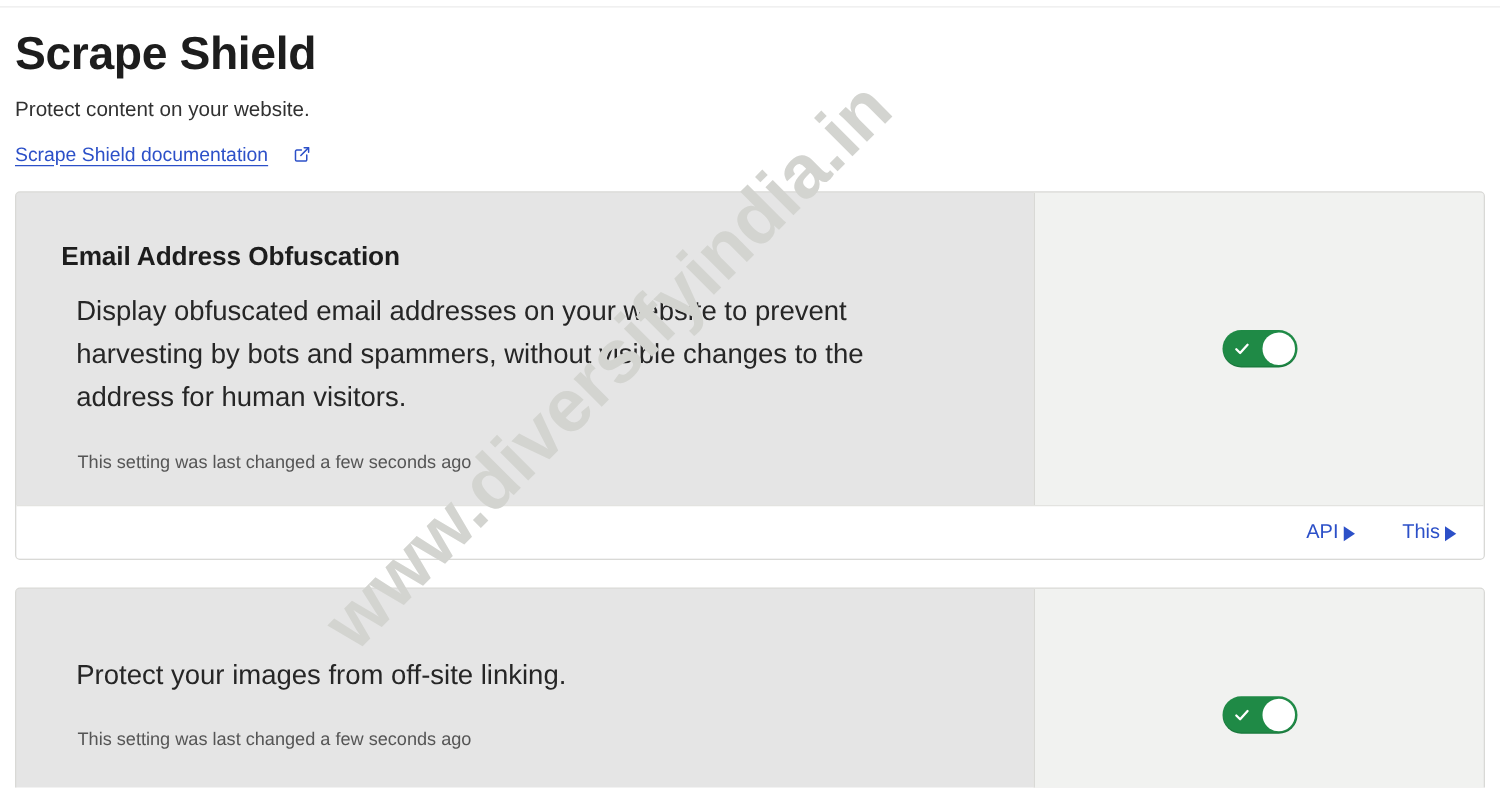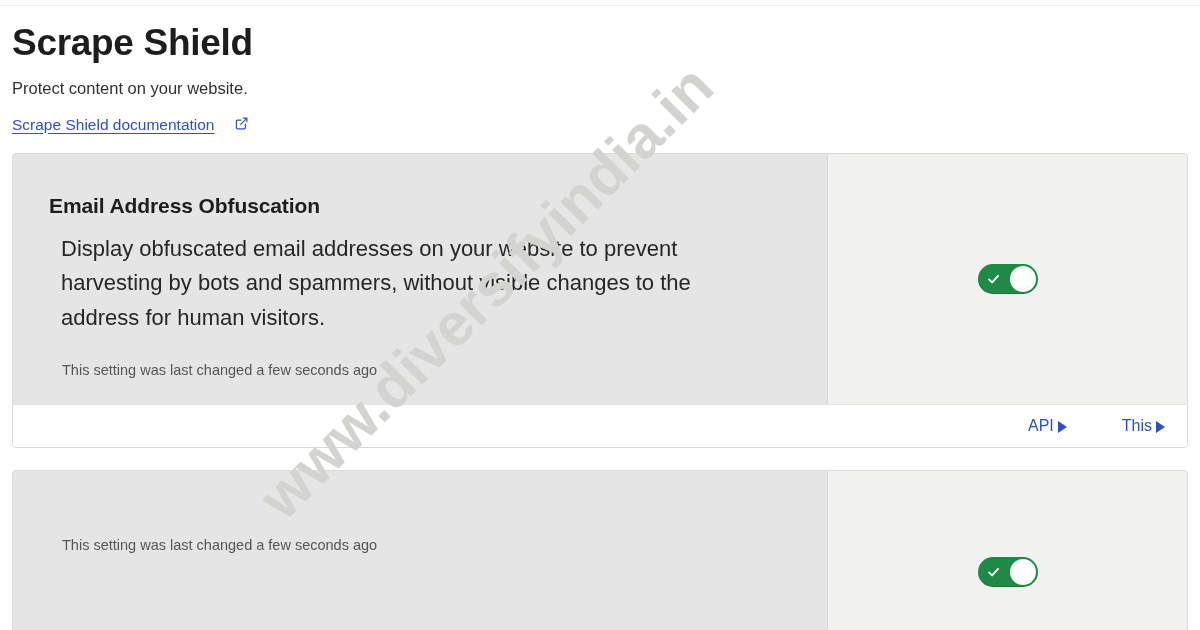--- a/index.html
+++ b/index.html
@@ -162,21 +162,21 @@
     background: #ffffff;
   }
 
   
   .card-footer {
     border-top: 1px solid #e3e3e0;
     height: 42px;
     display: flex;
     align-items: center;
     justify-content: flex-end;
-    gap: 55px;
+    gap: 38px;
     padding-right: 22px;
     background: #ffffff;
   }
   .footer-link {
     font-size: 16px;
     color: #2c50c8;
     display: inline-flex;
     align-items: center;
     gap: 4px;
     cursor: pointer;
@@ -257,20 +257,21 @@
         <span class="footer-link">
           <span>This</span>
           <span class="tri"></span>
         </span>
       </div>
     </div>
 
     <div class="card">
       <div class="card-main">
         <div class="card-text">
+          <p class="card-desc">Protect your images from off-site linking.</p>
           <p class="card-note">This setting was last changed a few seconds ago</p>
         </div>
         <div class="card-control">
           <div class="toggle">
             <svg class="check" viewBox="0 0 14 14" fill="none" stroke="currentColor" stroke-width="2" stroke-linecap="round" stroke-linejoin="round">
               <path d="M2.2 7.4l3.3 3.3L11.9 3.6"></path>
             </svg>
             <div class="knob"></div>
           </div>
         </div>

